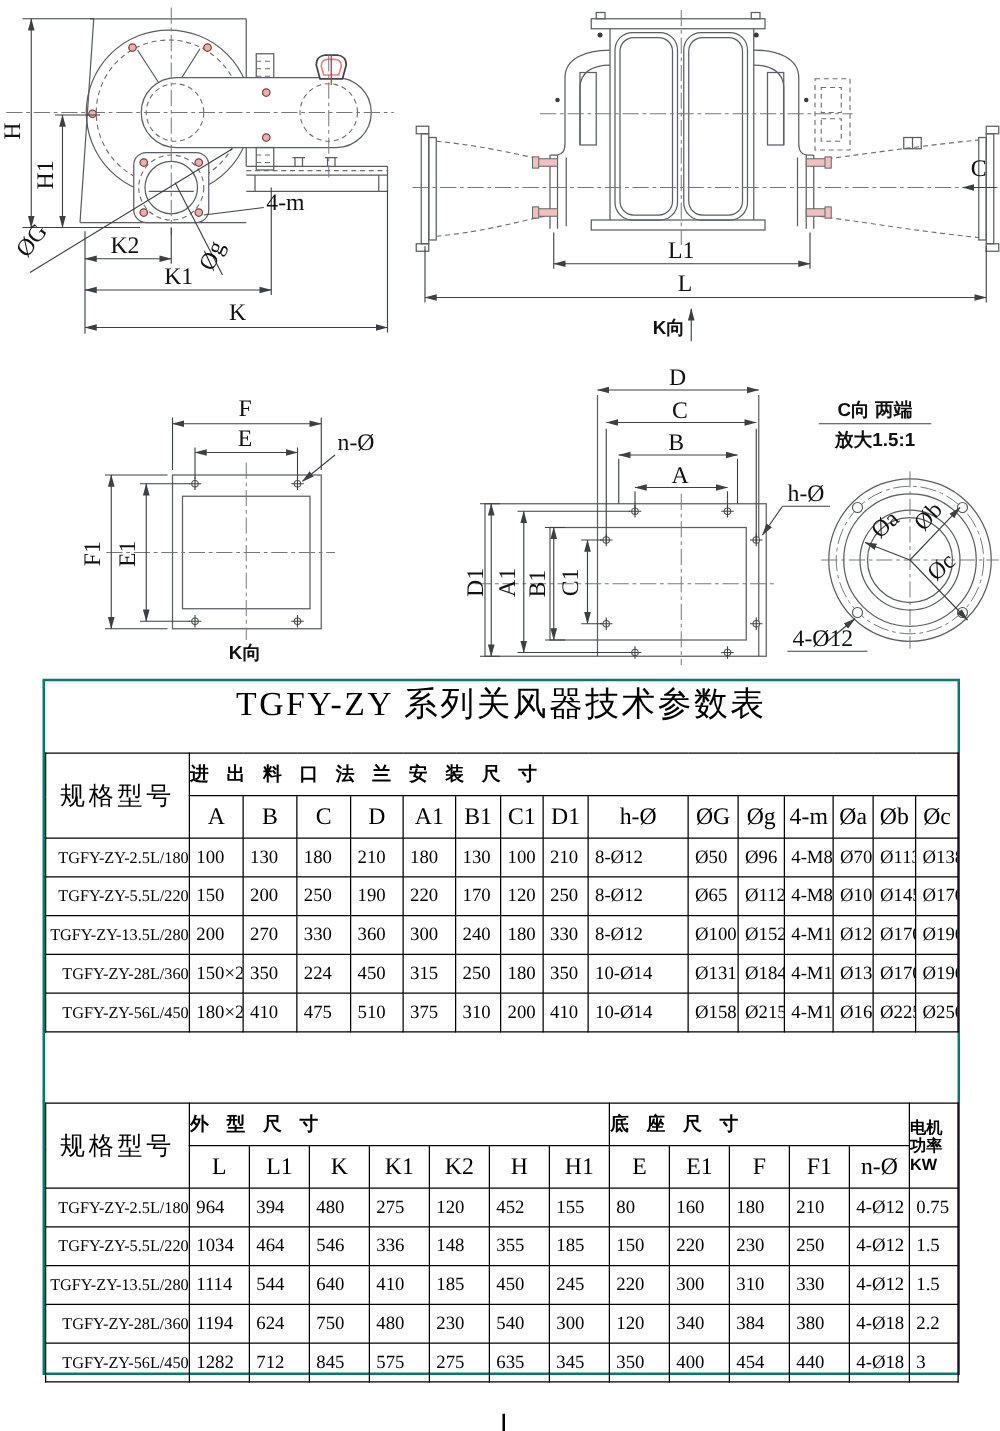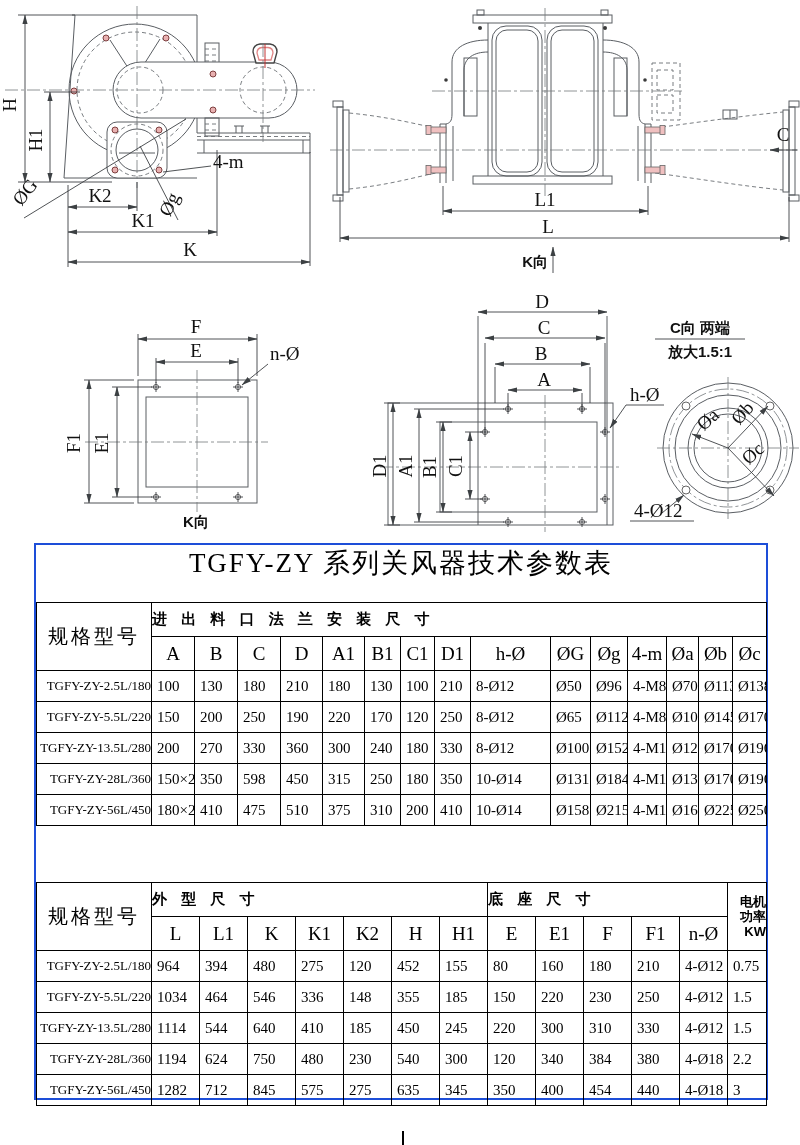--- a/index.html
+++ b/index.html
@@ -13,32 +13,32 @@
   .dim{stroke:#3c4043;stroke-width:.9;fill:none;}
   .dimA{marker-start:url(#ar);marker-end:url(#ar);}
   .dimE{marker-end:url(#ar);}
   .rd{fill:#e8b0b0;stroke:#7d3f3f;stroke-width:1;}
   .bolt{fill:#f0c0c0;stroke:#666;stroke-width:.8;}
   .hole{fill:#fff;stroke:#555;stroke-width:.9;}
   .dot{fill:#3a3a3a;stroke:none;}
   text.dl{font:19px "Liberation Serif",serif;fill:#111;}
   text.cjk{font:bold 15px "Liberation Sans",sans-serif;fill:#111;}
   .sheet{position:absolute;left:34px;top:543px;width:734px;height:557px;
-         border:2px solid #1d4ed8;box-sizing:border-box;background:#fff;}
+         border:2px solid #0f766e;box-sizing:border-box;background:#fff;}
   .sheet-title{height:57px;line-height:57px;text-align:center;
                font:27px "Liberation Serif",serif;letter-spacing:2px;}
   table{border-collapse:collapse;table-layout:fixed;width:730px;}
   td{border:1px solid #000;padding:0;overflow:hidden;white-space:nowrap;}
   .modelh{text-align:center;font:20px "Liberation Serif",serif;letter-spacing:3px;}
   .grp{height:33px;text-align:left;font:bold 15px "Liberation Sans",sans-serif;letter-spacing:5px;}
   .colrow td, .colh{height:33px;text-align:center;font:19px "Liberation Serif",serif;}
   tbody tr{height:31px;}
   .modelc{font:13px "Liberation Serif",serif;padding-left:3px;text-align:right;}
   .val{font:15px "Liberation Serif",serif;padding-left:5px;}
-  .kwh{font:bold 13px "Liberation Sans",sans-serif;text-align:right;line-height:15px;margin-left:32px;}
+  .kwh{font:bold 13px "Liberation Sans",sans-serif;text-align:left;line-height:15px;margin-left:32px;}
   .band{height:56px;}
   .note{position:absolute;left:54px;top:1110px;font:bold 14px "Liberation Sans",sans-serif;}
   .fold{position:absolute;left:402px;top:1131px;width:2px;height:14px;background:#000;}
 </style>
 </head>
 <body>
 
 <div class="canvas">
 
 <svg width="800" height="545" viewBox="0 0 800 545">
@@ -352,21 +352,21 @@
             <td class="val">Ø152</td>
             <td class="val">4-M10</td>
             <td class="val">Ø124</td>
             <td class="val">Ø170</td>
             <td class="val">Ø196</td>
           </tr>
           <tr>
             <td class="modelc">TGFY-ZY-28L/360</td>
             <td class="val">150×2</td>
             <td class="val">350</td>
-            <td class="val">598</td>
+            <td class="val">224</td>
             <td class="val">450</td>
             <td class="val">315</td>
             <td class="val">250</td>
             <td class="val">180</td>
             <td class="val">350</td>
             <td class="val">10-Ø14</td>
             <td class="val">Ø131</td>
             <td class="val">Ø184</td>
             <td class="val">4-M10</td>
             <td class="val">Ø132</td>

